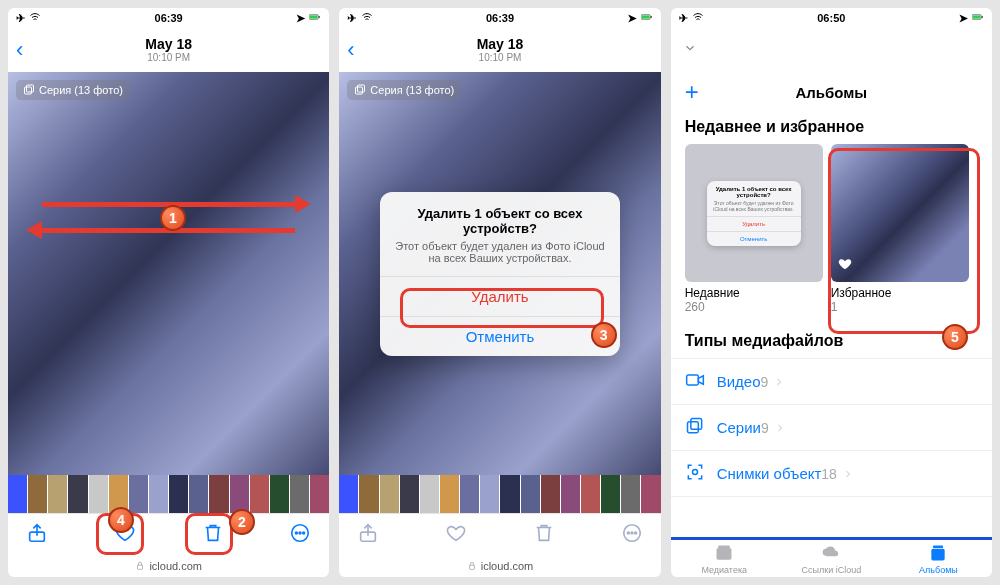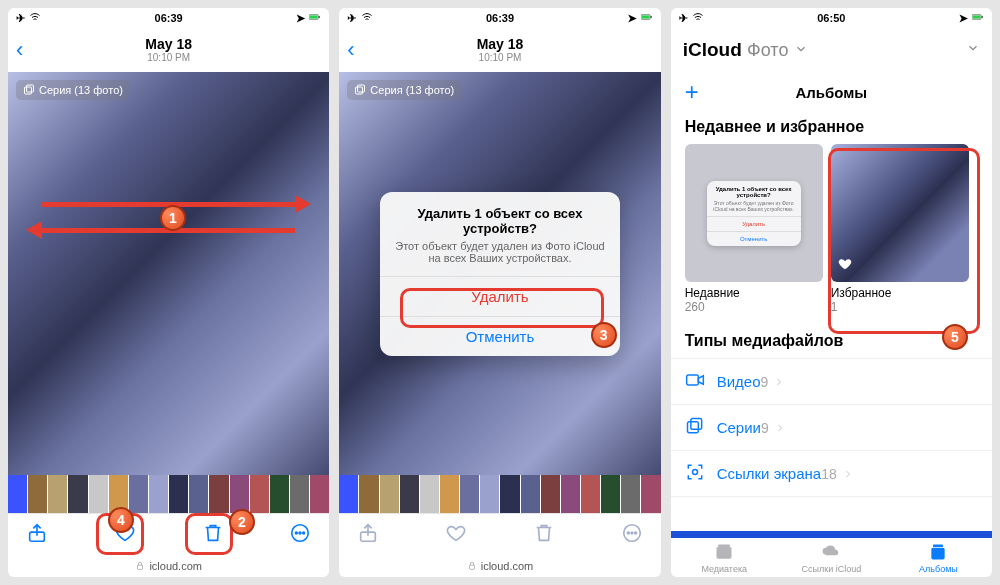--- a/index.html
+++ b/index.html
@@ -195,21 +195,21 @@
     display:flex;align-items:center;
     padding:11px 14px; border-bottom:1px solid #eee;
   }
   .s3 .row .l{display:flex;align-items:center;gap:12px;font-size:15px;}
   .s3 .row .l .ic{color:#0a7dff;}
   .s3 .row .l .ic svg{width:20px;height:20px;stroke:currentColor;fill:none;stroke-width:1.8;}
   .s3 .row .l .txt{color:#0a7dff;}
   .s3 .row .r{display:flex;align-items:center;gap:6px;color:#aaa;font-size:14px;}
   .s3 .row .r svg{width:10px;height:10px;stroke:#bbb;fill:none;stroke-width:2;}
   .s3 .tabbar{
-    height:46px;border-top:7px solid #1d4ed8;
+    height:40px;border-top:3px solid #1d4ed8;
     display:flex;
   }
   .s3 .tab{flex:1;display:flex;flex-direction:column;align-items:center;justify-content:center;gap:2px;font-size:9px;color:#999;}
   .s3 .tab.active{color:#0a7dff;}
   .s3 .tab svg{width:22px;height:20px;}
 </style>
 </head>
 <body>
 
 <div class="phone">
@@ -446,27 +446,20 @@
         <svg viewBox="0 0 26 12">
             <rect x="0" y="1" width="20" height="10" rx="2" fill="none" stroke="#000"></rect>
             <rect x="1.5" y="2.5" width="17" height="7" fill="#29d24a"></rect>
             <rect x="21" y="4" width="2" height="4" fill="#000"></rect>
           </svg>
       </span>
     </div>
   </div>
 
   <div class="subnav">
-    <div class="brand">
-      <span>iCloud</span>
-      <span class="grey">Фото</span>
-      <span class="chev"><svg viewBox="0 0 24 24">
-            <path d="M6 9l6 6 6-6"></path>
-          </svg></span>
-    </div>
     <span class="chev"><svg viewBox="0 0 24 24">
           <path d="M6 9l6 6 6-6"></path>
         </svg></span>
   </div>
 
   <div class="titlerow">
     <span class="plus">+</span>
     <span class="ttl">Альбомы</span>
   </div>
 
@@ -531,21 +524,21 @@
             <path d="M8 5l8 7-8 7"></path>
           </svg>
       </div>
     </div>
     <div class="row">
       <div class="l">
         <span class="ic"><svg viewBox="0 0 24 24">
               <path d="M4 8V4h4M20 8V4h-4M4 16v4h4M20 16v4h-4"></path>
               <circle cx="12" cy="12" r="3"></circle>
             </svg></span>
-        <span class="txt">Ссылки экрана</span>
+        <span class="txt">Снимки объект</span>
       </div>
       <div class="r">
         <span>18</span>
         <svg viewBox="0 0 24 24">
             <path d="M8 5l8 7-8 7"></path>
           </svg>
       </div>
     </div>
   </div>
 

